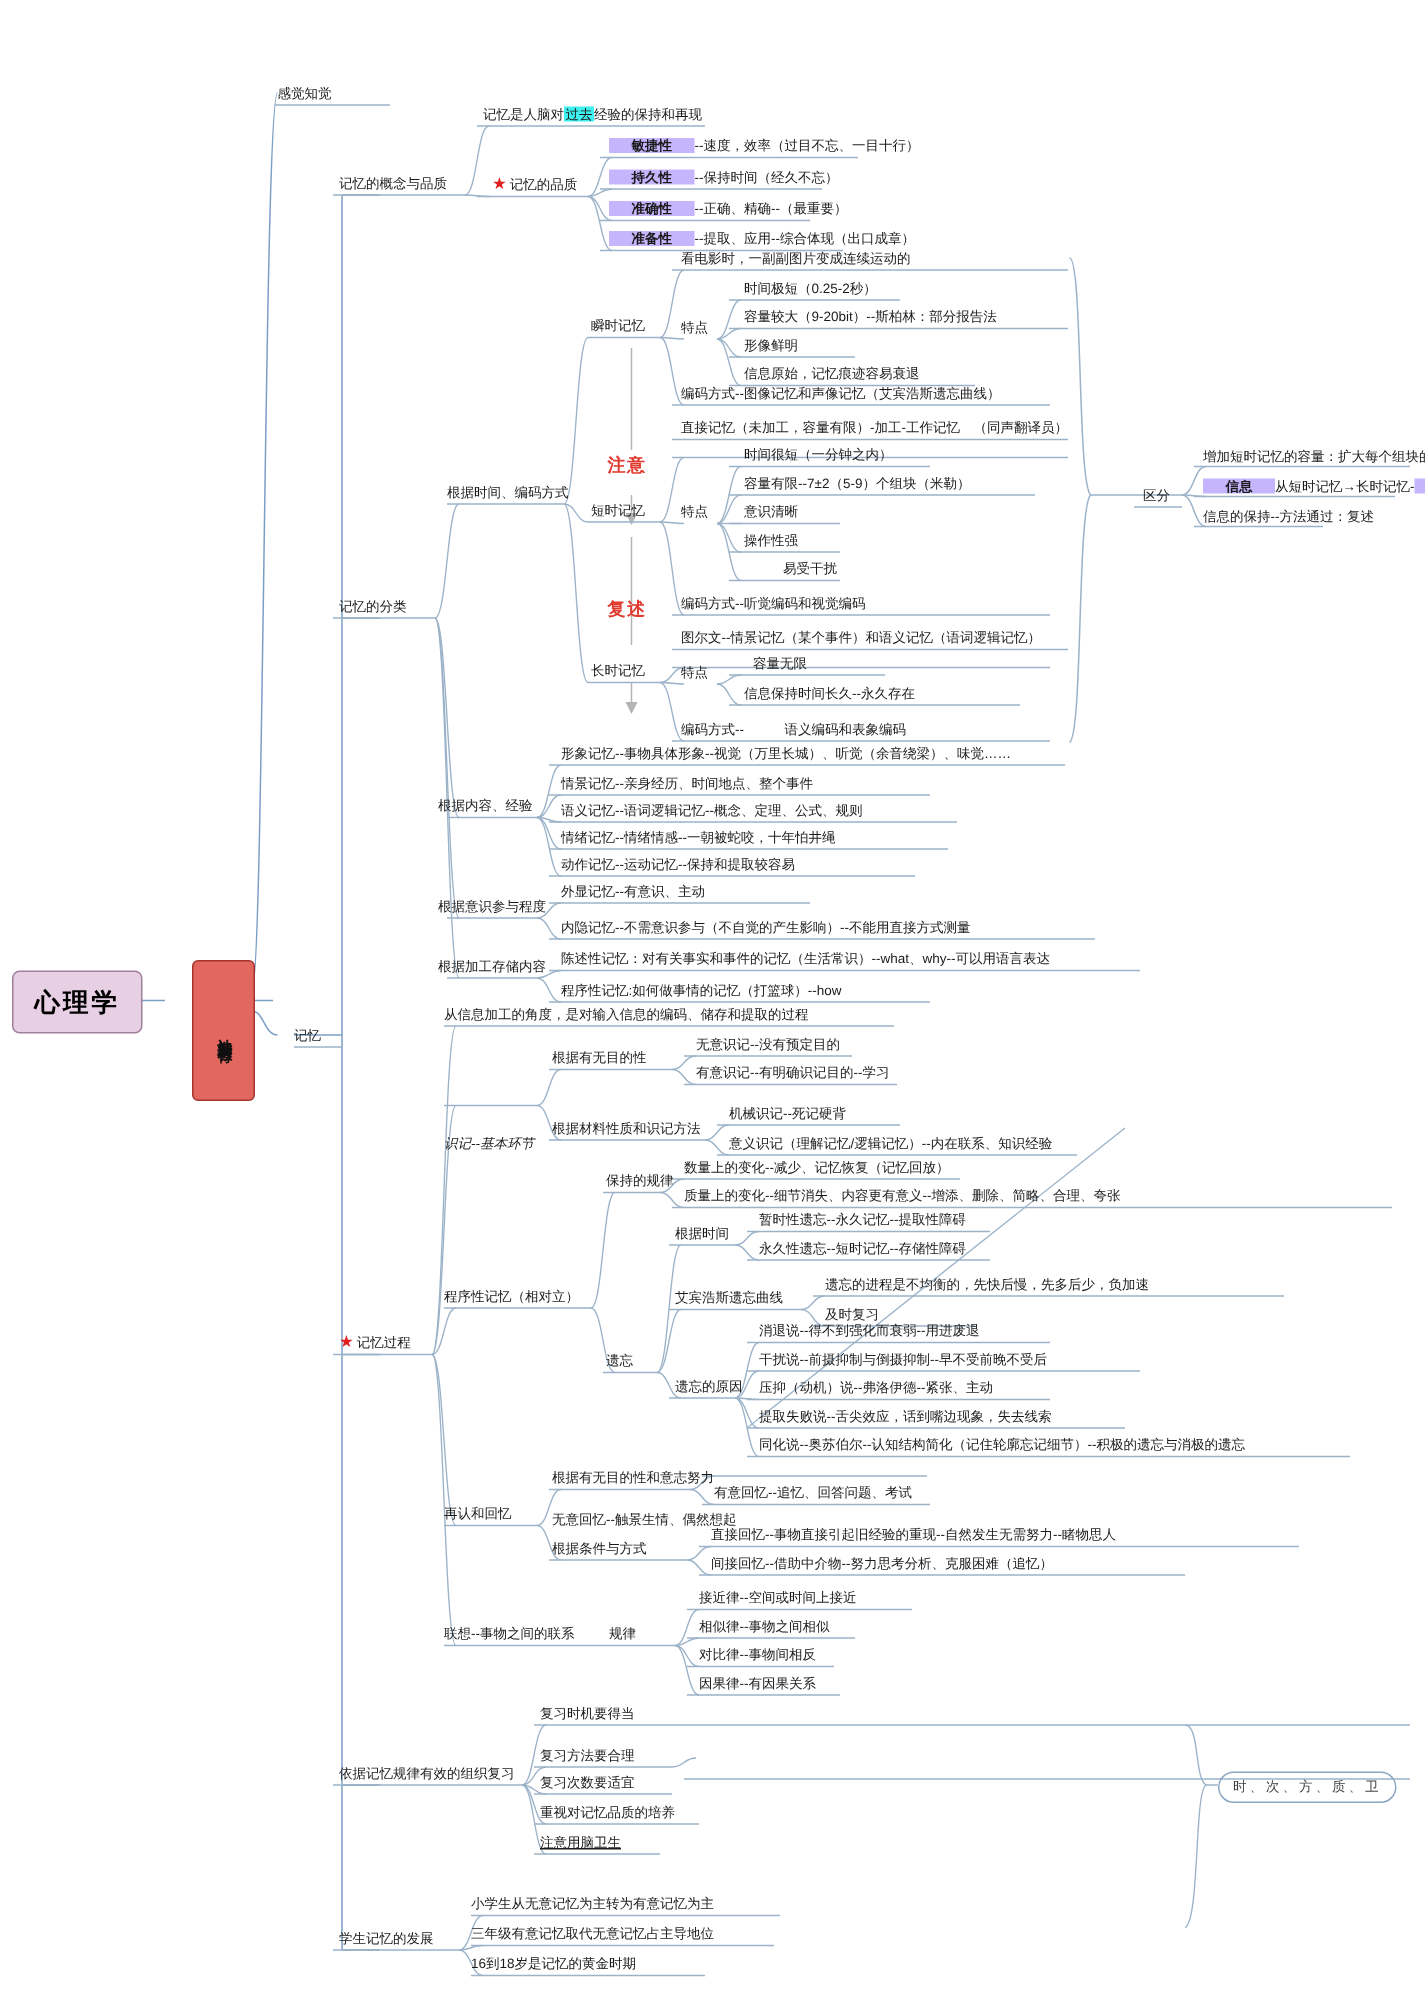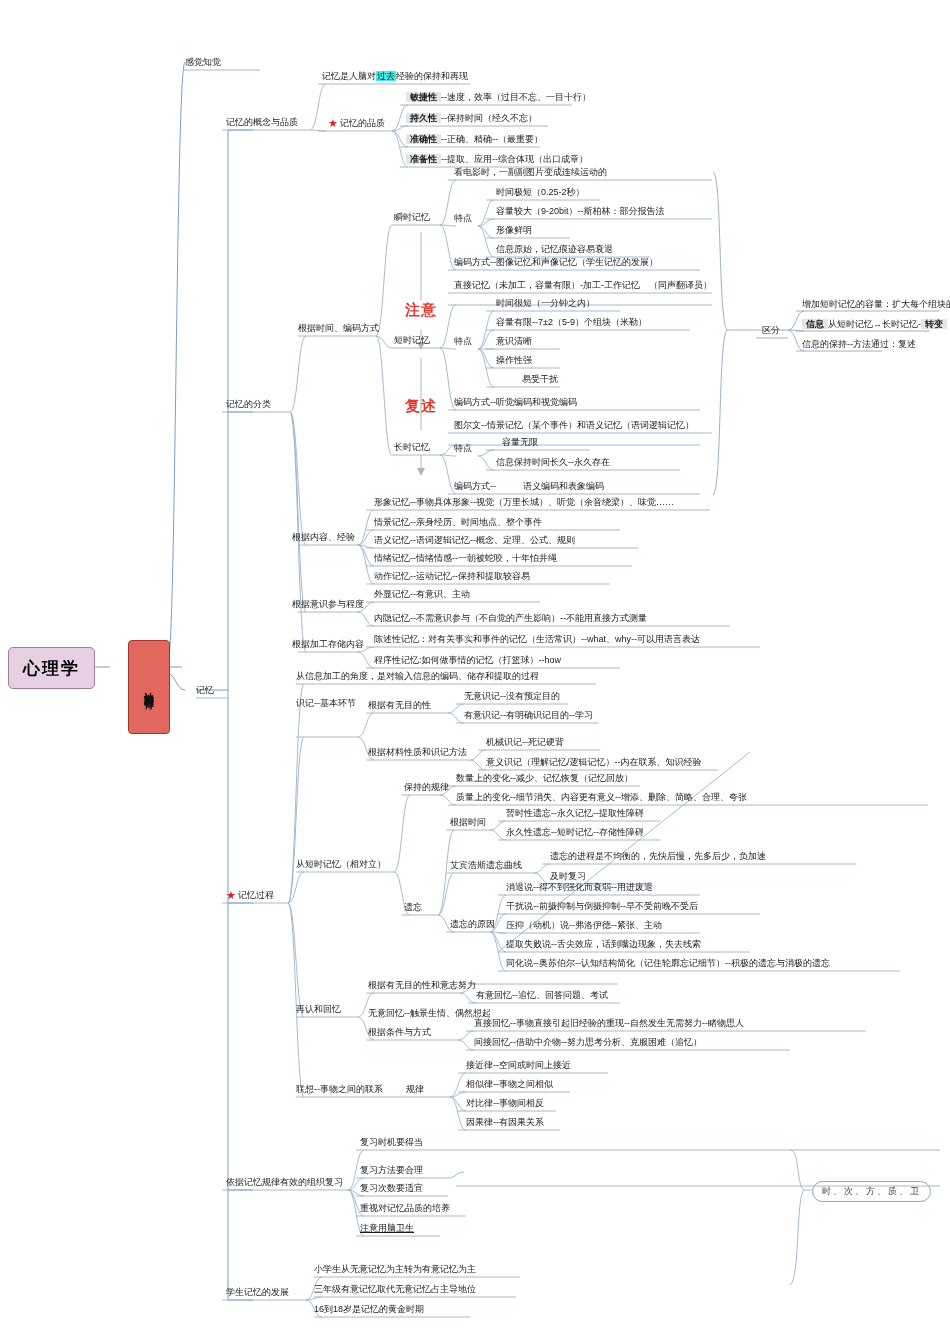--- a/index.html
+++ b/index.html
@@ -60,23 +60,23 @@
   .pill{
     position:absolute;
     border:1px solid #8aa6c2;
     border-radius:11px;
     font-size:9px;
     color:#444;
     padding:3px 9px;
     letter-spacing:2px;
     white-space:nowrap;
   }
-  .hl-pink{ background:#e5e5e5; font-weight:bold; padding:0 4px;text-align:right; }
+  .hl-pink{ background:#c4b5fd; font-weight:bold; padding:0 15px;text-align:right; }
   .hl-cyan{ background:#3ff0f0; padding:0 1px; }
-  .red{ color:#e03b30; font-weight:bold; font-size:15px; letter-spacing:1px;}
+  .red{ color:#e03b30; font-weight:bold; font-size:12px; letter-spacing:1px;}
   .star{ color:#e11d1d; font-size:11px; margin-right:2px; line-height:9px;}
   .starwrap{ display:inline-flex; align-items:center; }
   .two-line{ line-height:12px; white-space:nowrap; }
 </style>
 </head>
 <body>
 
 <div id="canvas">
 
   <svg class="links" viewBox="0 0 950 1333">
@@ -461,21 +461,21 @@
   <div class="node leaf" style="left:494px;top:205px;">
     <span>容量较大（9-20bit）--斯柏林：部分报告法</span>
   </div>
   <div class="node leaf" style="left:494px;top:224px;">
     <span>形像鲜明</span>
   </div>
   <div class="node leaf" style="left:494px;top:243px;">
     <span>信息原始，记忆痕迹容易衰退</span>
   </div>
   <div class="node leaf" style="left:452px;top:256px;">
-    <span>编码方式--图像记忆和声像记忆（学生记忆的发展）</span>
+    <span>编码方式--图像记忆和声像记忆（艾宾浩斯遗忘曲线）</span>
   </div>
   <div class="node leaf" style="left:452px;top:279px;">
     <span>直接记忆（未加工，容量有限）-加工-工作记忆　（同声翻译员）</span>
   </div>
 
   <div class="node branchlbl" style="left:392px;top:334px;">
     <span>短时记忆</span>
   </div>
   <div class="node branchlbl" style="left:452px;top:335px;">
     <span>特点</span>
@@ -566,21 +566,21 @@
   <div class="node leaf" style="left:372px;top:633px;">
     <span>陈述性记忆：对有关事实和事件的记忆（生活常识）--what、why--可以用语言表达</span>
   </div>
   <div class="node leaf" style="left:372px;top:654px;">
     <span>程序性记忆:如何做事情的记忆（打篮球）--how</span>
   </div>
 
   <div class="node leaf" style="left:294px;top:670px;">
     <span>从信息加工的角度，是对输入信息的编码、储存和提取的过程</span>
   </div>
-  <div class="node branchlbl" style="left:294px;top:697px;">
+  <div class="node branchlbl" style="left:294px;top:756px;font-style:italic;">
     <span>识记--基本环节</span>
   </div>
   <div class="node branchlbl" style="left:366px;top:699px;">
     <span>根据有无目的性</span>
   </div>
   <div class="node leaf" style="left:462px;top:690px;">
     <span>无意识记--没有预定目的</span>
   </div>
   <div class="node leaf" style="left:462px;top:709px;">
     <span>有意识记--有明确识记目的--学习</span>
@@ -589,21 +589,21 @@
     <span>根据材料性质和识记方法</span>
   </div>
   <div class="node leaf" style="left:484px;top:736px;">
     <span>机械识记--死记硬背</span>
   </div>
   <div class="node leaf" style="left:484px;top:756px;">
     <span>意义识记（理解记忆/逻辑记忆）--内在联系、知识经验</span>
   </div>
 
   <div class="node branchlbl" style="left:294px;top:858px;">
-    <span>从短时记忆（相对立）</span>
+    <span>程序性记忆（相对立）</span>
   </div>
   <div class="node branchlbl" style="left:402px;top:781px;">
     <span>保持的规律</span>
   </div>
   <div class="node leaf" style="left:454px;top:772px;">
     <span>数量上的变化--减少、记忆恢复（记忆回放）</span>
   </div>
   <div class="node leaf" style="left:454px;top:791px;">
     <span>质量上的变化--细节消失、内容更有意义--增添、删除、简略、合理、夸张</span>
   </div>

